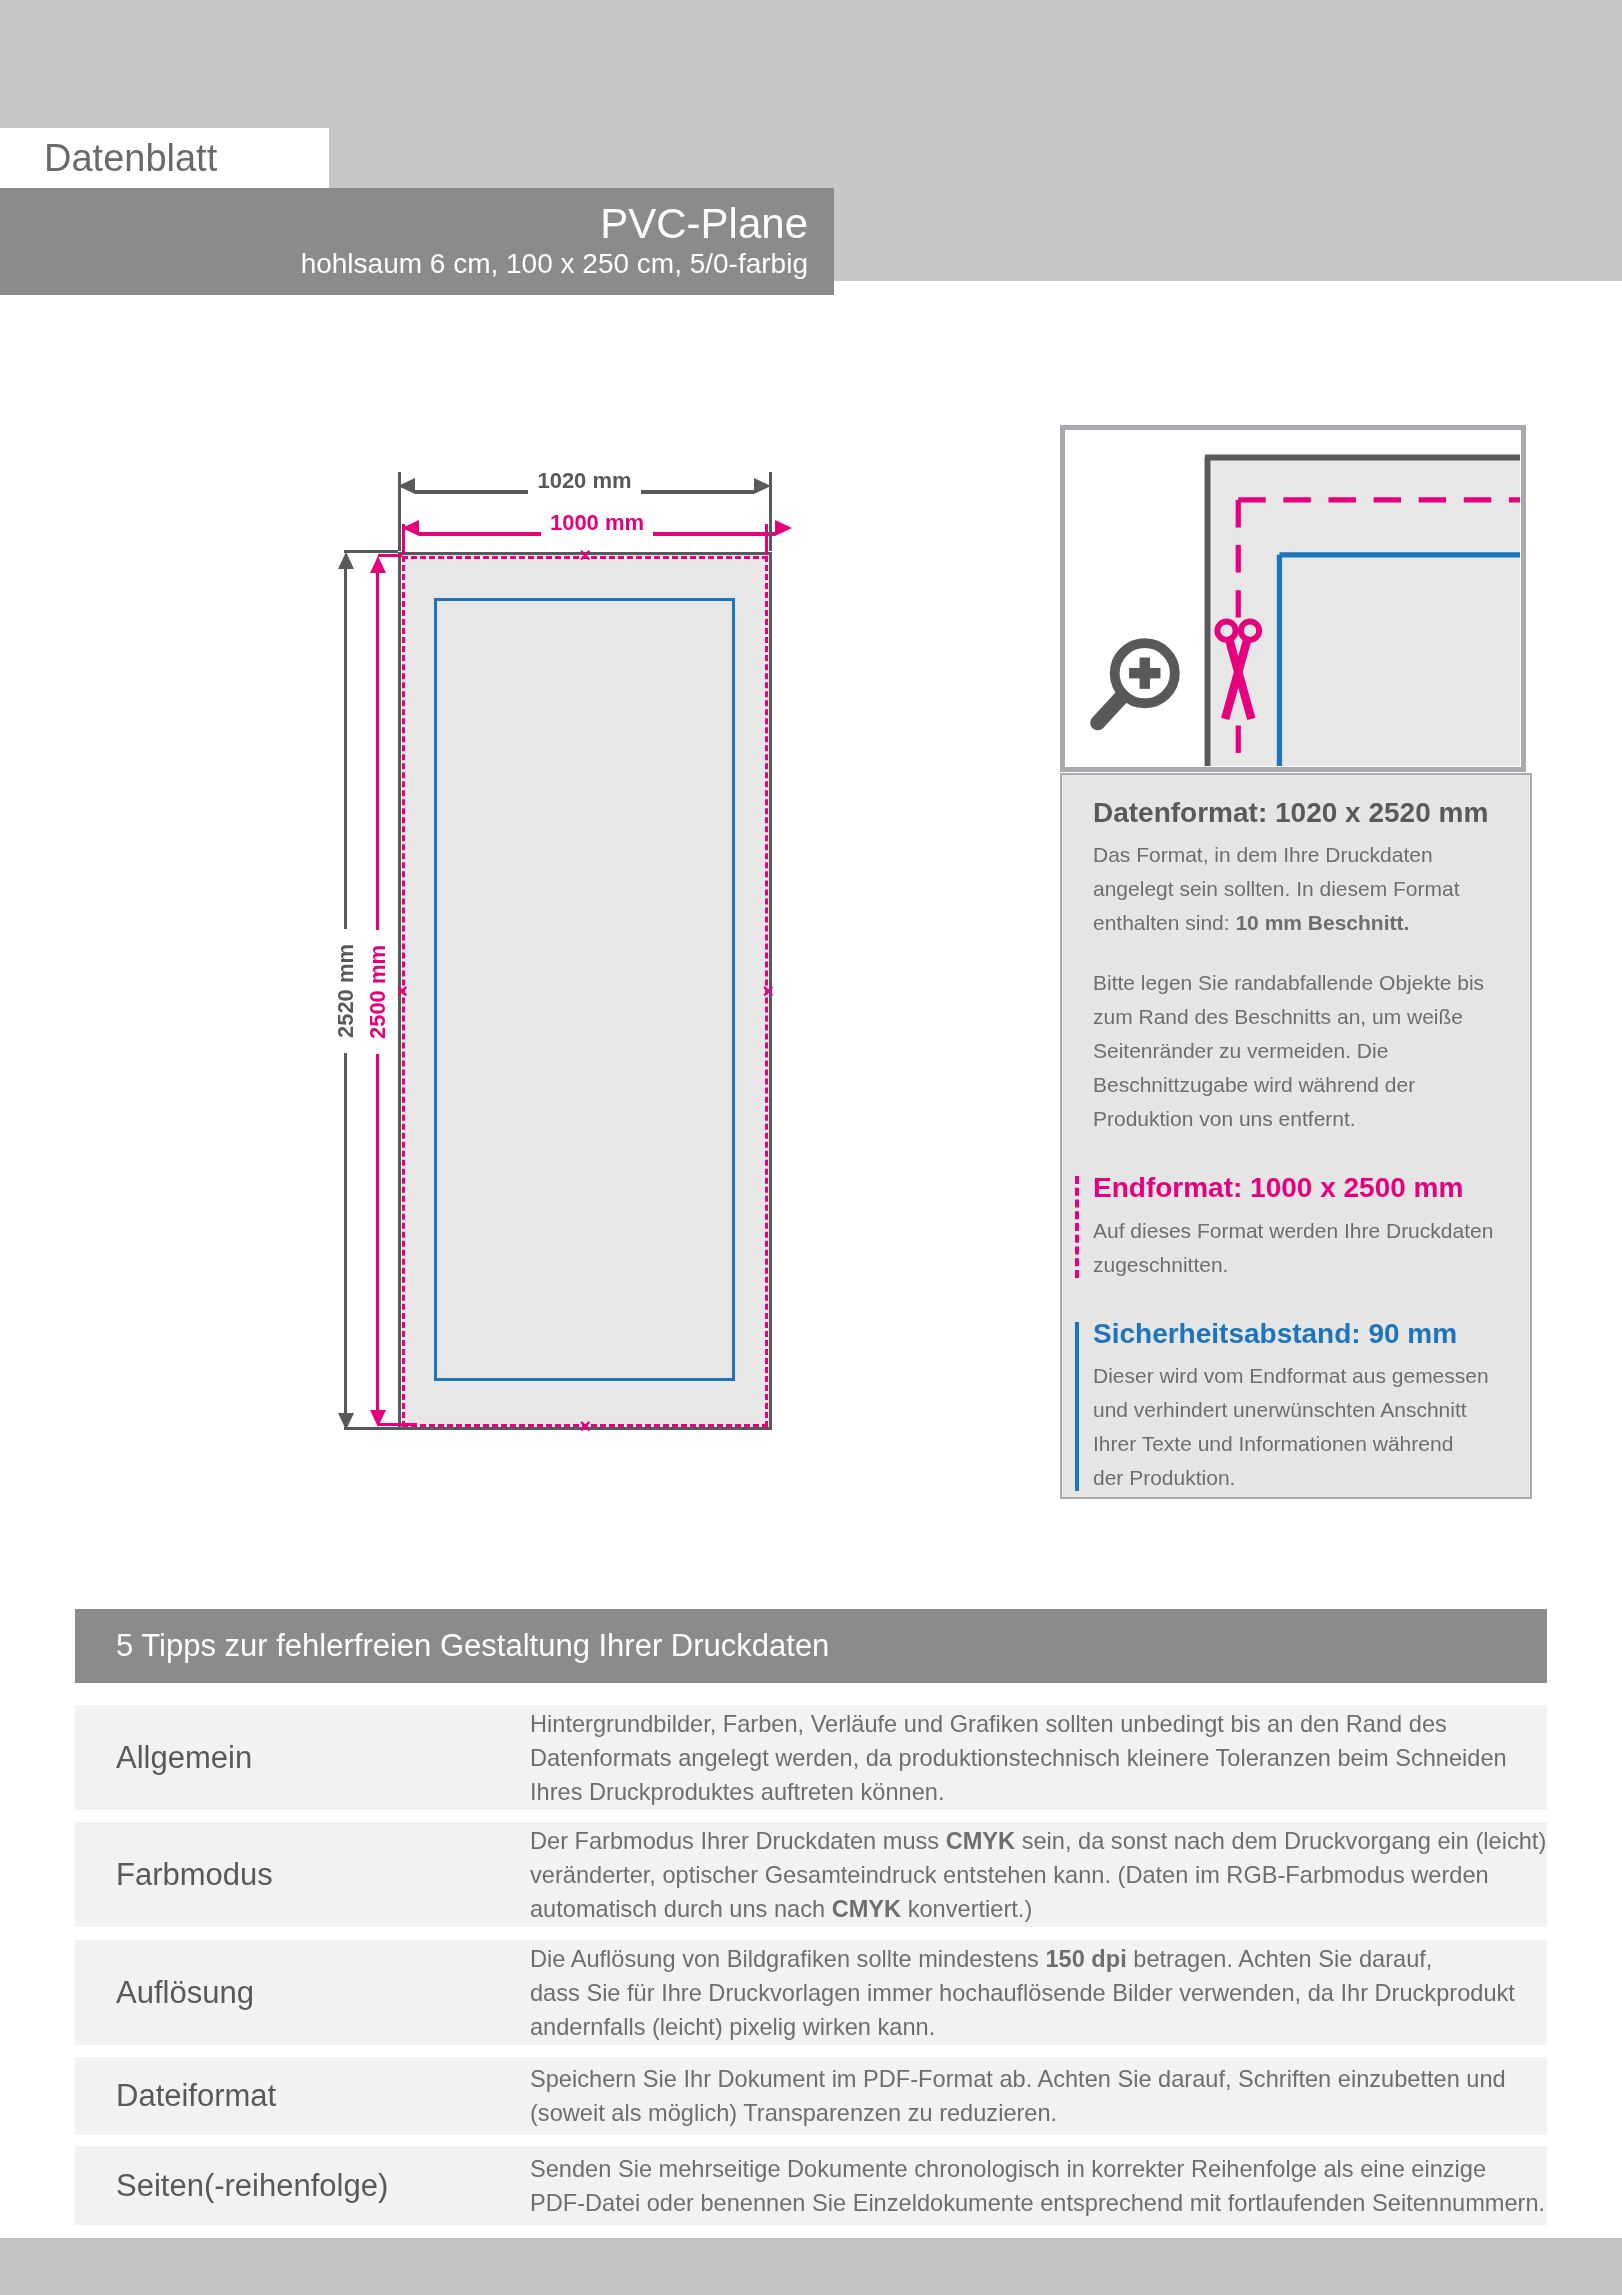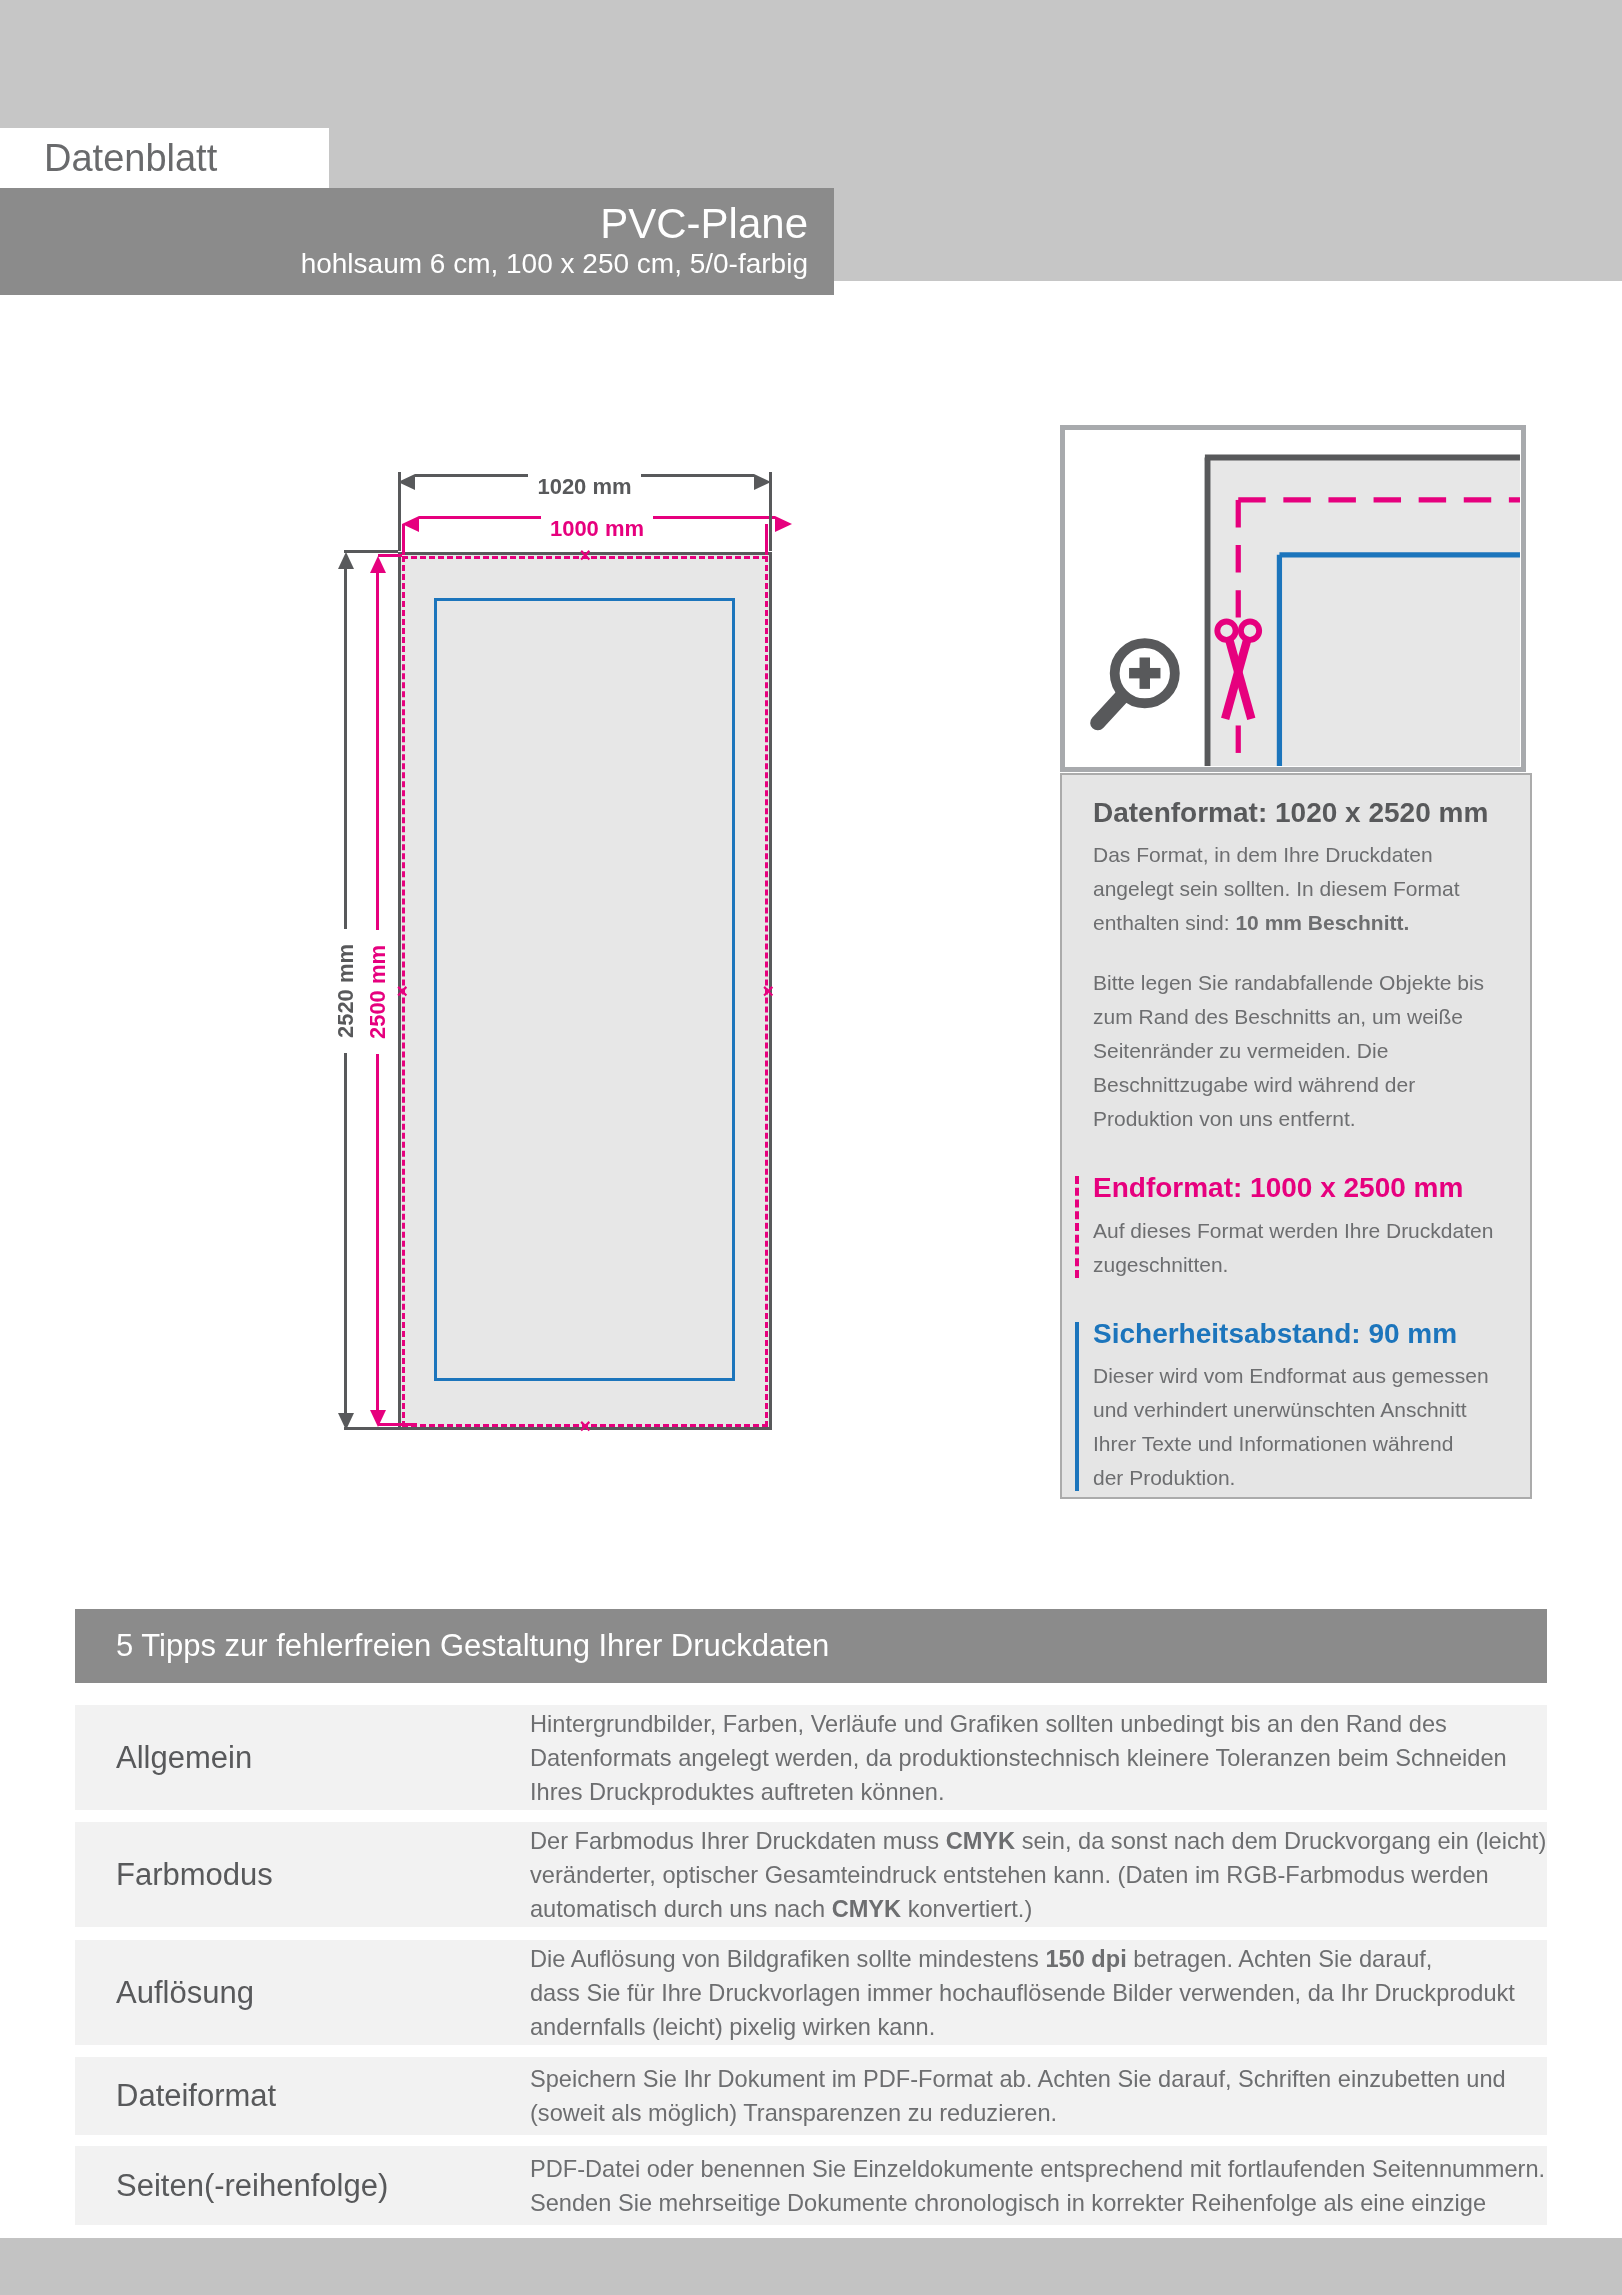--- a/index.html
+++ b/index.html
@@ -17,21 +17,21 @@
   .title-bar .variant{font-size:28px;color:#ffffff;line-height:1.25;}
 
   
   .rect{position:absolute;box-sizing:border-box;}
   .data-rect{left:398px;top:552px;width:374px;height:878px;border:3.3px solid #58595B;background:#E7E7E7;}
   .end-rect{left:402px;top:556px;width:366px;height:871px;border:3.3px dashed var(--magenta,#E6007E);background:transparent;}
   .safe-rect{left:434px;top:598px;width:301px;height:783px;border:3.3px solid var(--blue,#1C75BC);background:transparent;}
 
   .cut-mark{position:absolute;color:var(--magenta,#E6007E);font-size:19.6px;font-weight:bold;line-height:18.3px;width:14.4px;text-align:center;}
 
-  .hdim{position:absolute;display:flex;align-items:flex-start;height:19.6px;}
+  .hdim{position:absolute;display:flex;align-items:flex-end;height:19.6px;}
   .hdim .seg{height:3.3px;flex:1;}
   .hdim .lbl{font-size:22px;font-weight:bold;background:#fff;padding:0 9.2px;white-space:nowrap;}
   .hdim.gray .seg{background:#58595B;} .hdim.gray .lbl{color:#58595B;}
   .hdim.mag .seg{background:var(--magenta,#E6007E);} .hdim.mag .lbl{color:var(--magenta,#E6007E);}
   .arr-l{width:0;height:0;border-top:8.5px solid transparent;border-bottom:8.5px solid transparent;}
   .arr-r{width:0;height:0;border-top:8.5px solid transparent;border-bottom:8.5px solid transparent;}
   .hdim.gray .arr-l{border-right:17px solid #58595B;} .hdim.gray .arr-r{border-left:17px solid #58595B;}
   .hdim.mag .arr-l{border-right:17px solid var(--magenta,#E6007E);} .hdim.mag .arr-r{border-left:17px solid var(--magenta,#E6007E);}
 
   .vdim{position:absolute;display:flex;flex-direction:column;align-items:center;width:19.6px;}
@@ -234,20 +234,20 @@
   <div class="tip-row r4">
     <div class="tlabel">Dateiformat</div>
     <div class="ttext">
       <div><span>Speichern Sie Ihr Dokument im PDF-Format ab. Achten Sie darauf, Schriften einzubetten und</span></div>
       <div><span>(soweit als möglich) Transparenzen zu reduzieren.</span></div>
     </div>
   </div>
   <div class="tip-row r5">
     <div class="tlabel">Seiten(-reihenfolge)</div>
     <div class="ttext">
+      <div><span>Senden Sie mehrseitige Dokumente chronologisch in korrekter Reihenfolge als eine einzige</span></div>
       <div><span>PDF-Datei oder benennen Sie Einzeldokumente entsprechend mit fortlaufenden Seitennummern.</span></div>
-      <div><span>Senden Sie mehrseitige Dokumente chronologisch in korrekter Reihenfolge als eine einzige</span></div>
     </div>
   </div>
 
   <div class="footer-band"></div>
 </div>
 
 
 </body></html>

